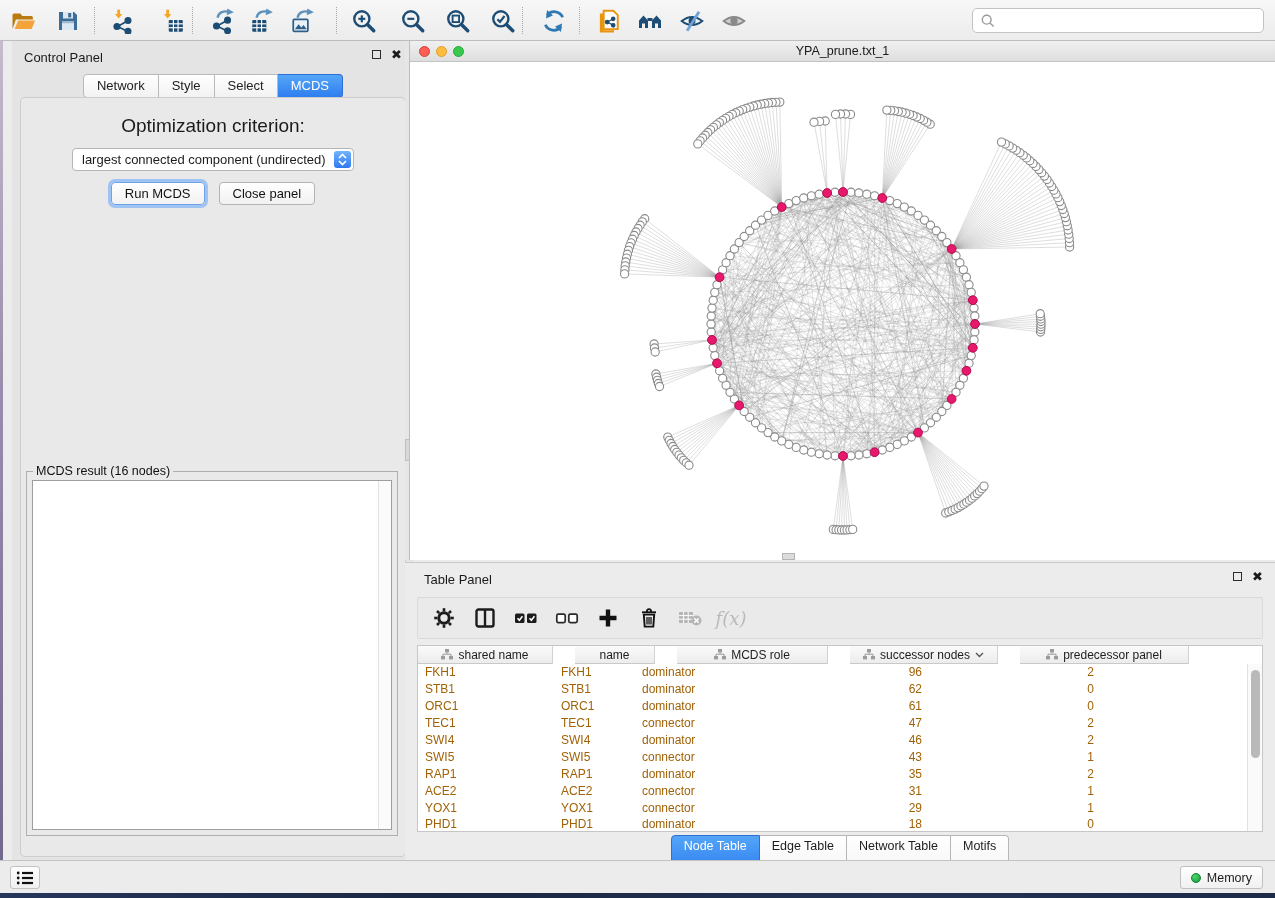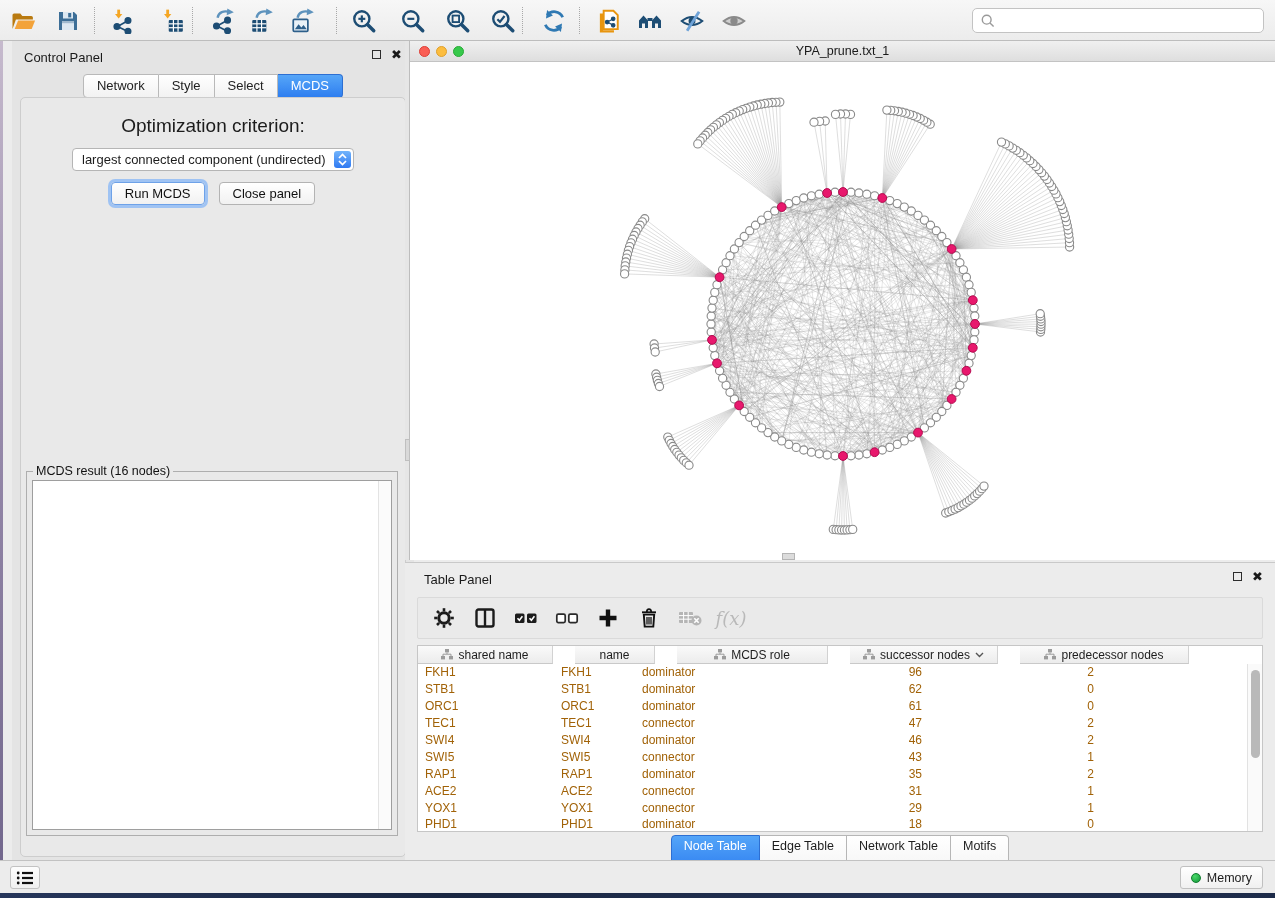--- a/index.html
+++ b/index.html
@@ -1369,21 +1369,21 @@
         </div>
           <div class="th">
           <svg width="12" height="11" viewBox="0 0 12 11">
               <g fill="#9b9b9b">
                 <rect x="4" y="0" width="4" height="3.4"></rect>
                 <rect x="0" y="7" width="4" height="3.4"></rect>
                 <rect x="8" y="7" width="4" height="3.4"></rect>
               </g>
               <path d="M6,3.4 V5.2 M2,7 V5.2 H10 V7" fill="none" stroke="#9b9b9b" stroke-width="1"></path>
             </svg>
-          <span>predecessor nodes</span>
+          <span>predecessor panel</span>
 
         </div>
         </div>
       <div id="tbody">
 
       <div class="tr">
           <span class="td">FKH1</span>
           <span class="td">FKH1</span>
           <span class="td">dominator</span>
           <span class="td">96</span>

